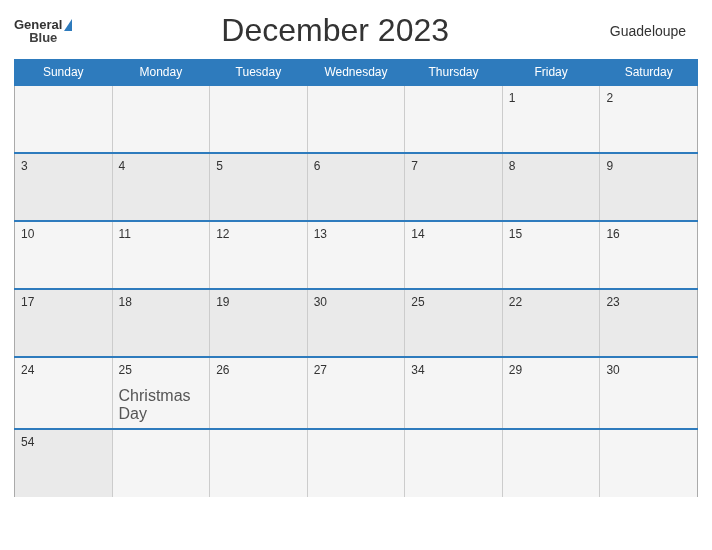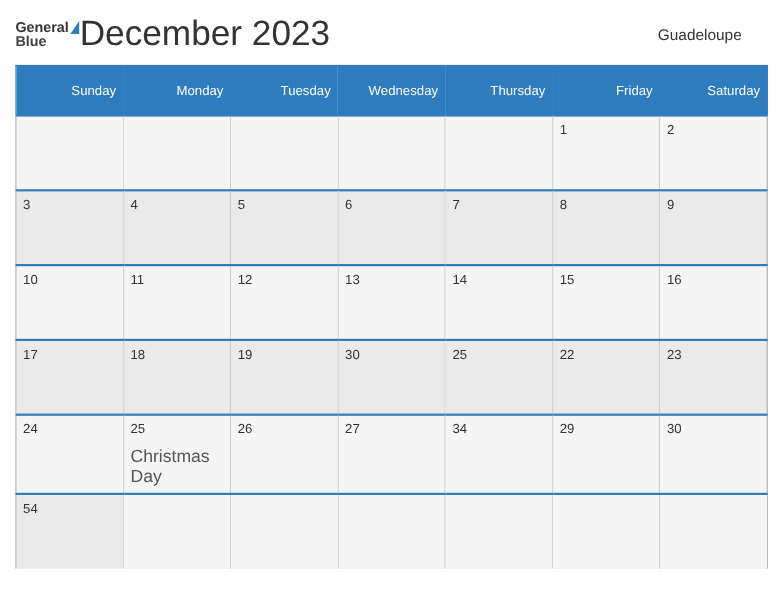--- a/index.html
+++ b/index.html
@@ -18,21 +18,21 @@
     }
     .header {
       display: flex;
       align-items: center;
       justify-content: space-between;
       margin-bottom: 10px;
     }
     .logo {
       display: flex;
       flex-direction: column;
-      align-items: flex-start;
+      align-items: center;
     }
     .logo-text-general {
       font-size: 13px;
       font-weight: bold;
       color: #333;
       line-height: 1;
     }
     .logo-text-blue {
       font-size: 13px;
       font-weight: bold;
@@ -49,40 +49,40 @@
       vertical-align: bottom;
     }
     .logo-row {
       display: flex;
       align-items: flex-end;
     }
     .title {
       font-size: 32px;
       font-weight: normal;
       color: #333;
-      text-align: left;
+      text-align: center;
       flex: 1;
     }
     .location {
       font-size: 14px;
       color: #333;
-      text-align: left;
+      text-align: center;
       min-width: 100px;
     }
     .calendar {
       width: 100%;
       border-collapse: collapse;
     }
     .calendar thead tr th {
       background: #2e7bbd;
       color: #fff;
       font-size: 12px;
       font-weight: normal;
-      padding: 15px 6px;
-      text-align: right;
+      padding: 5px 6px;
+      text-align: center;
       border: 1px solid #2e7bbd;
     }
     .calendar tbody tr {
       background: #f5f5f5;
     }
     .calendar tbody tr:nth-child(even) {
       background: #eaeaea;
     }
     .calendar tbody td {
       width: calc(100% / 7);

